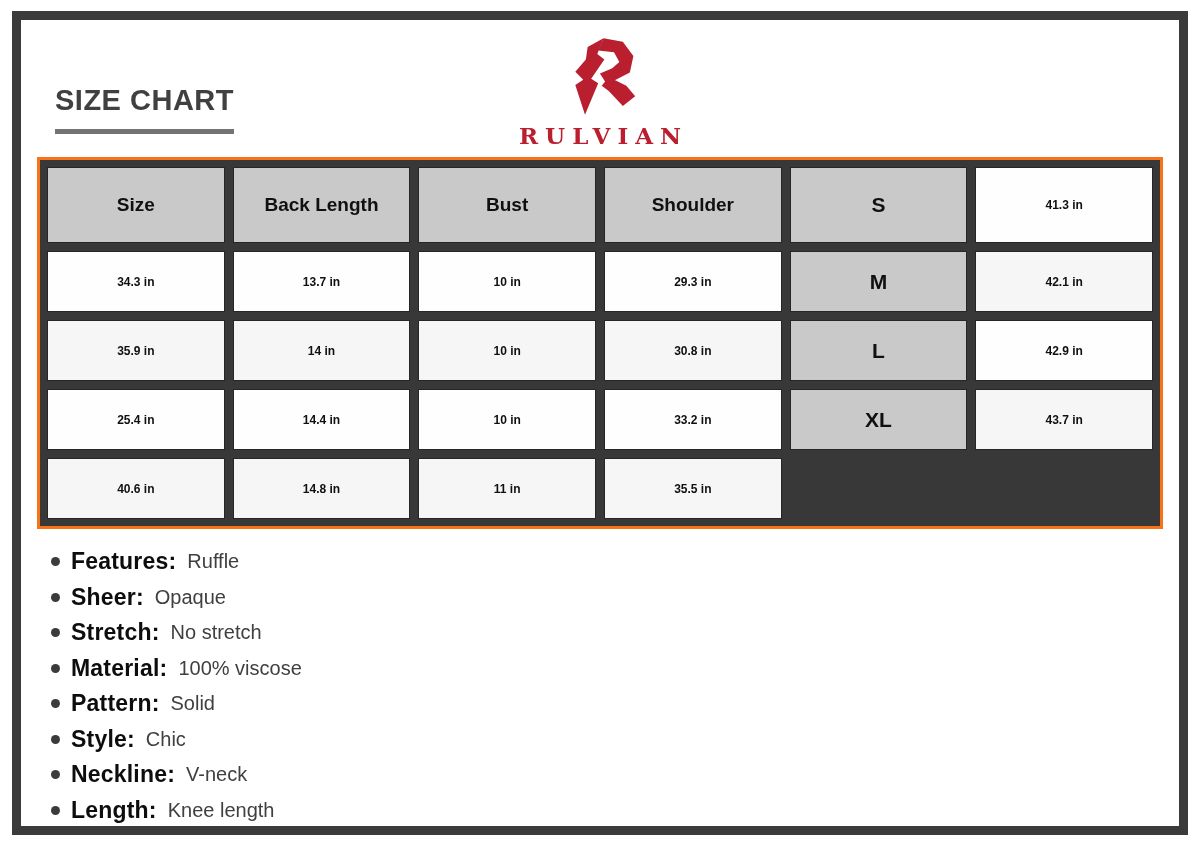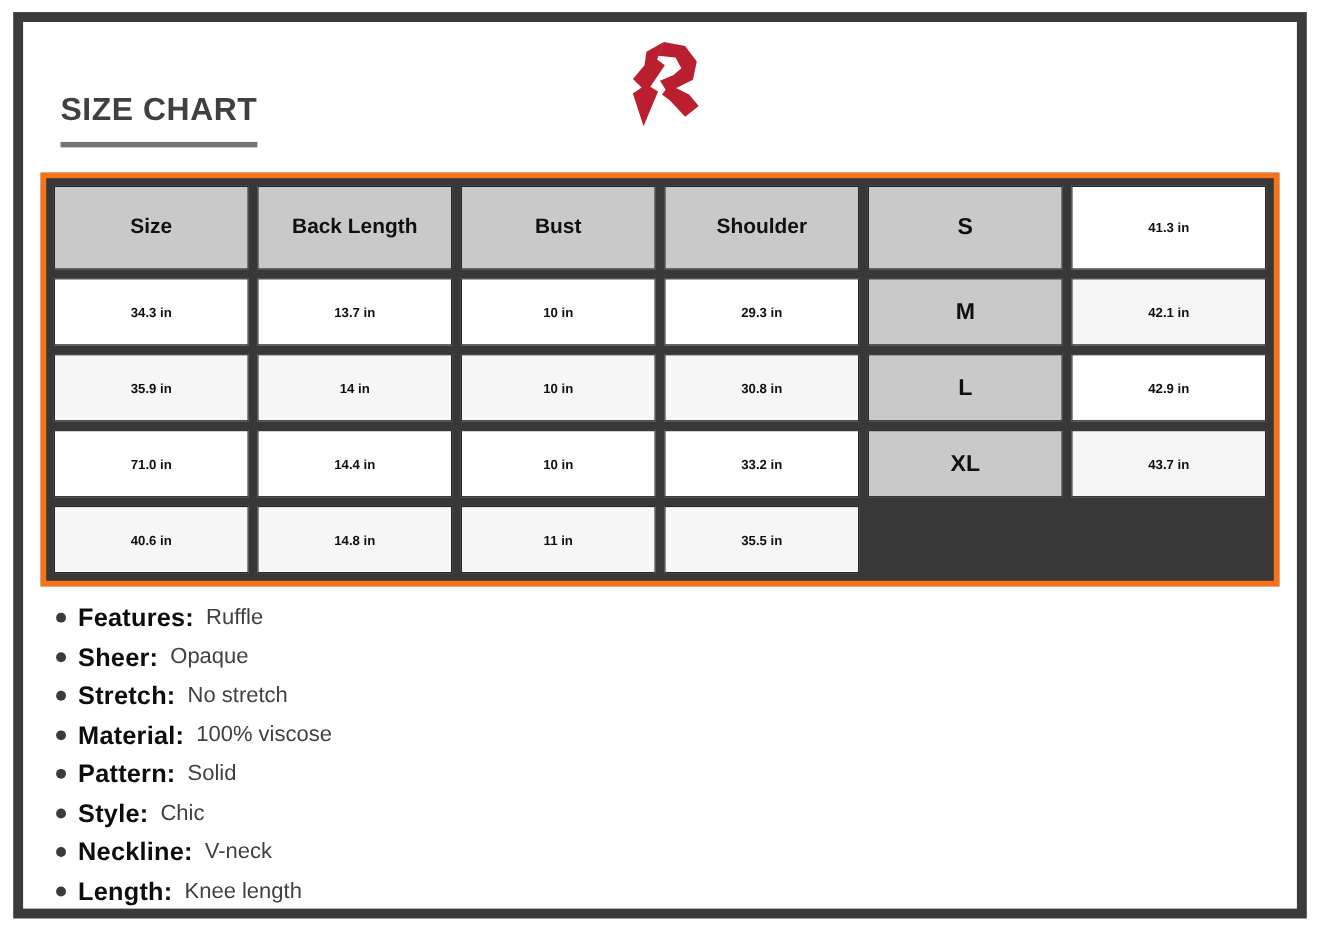--- a/index.html
+++ b/index.html
@@ -63,21 +63,21 @@
   }
 
   
   .size-table {
     position: absolute;
     left: 37px;
     top: 157px;
     width: 1126px;
     box-sizing: border-box;
     background: #383838;
-    border: 5px solid #f97316;
+    border: 3px solid #f97316;
     padding: 7px;
     display: grid;
     grid-template-columns: repeat(6, 1fr);
     grid-template-rows: 76px 61px 61px 61px 61px;
     gap: 8px;
   }
   .cell {
     display: flex;
     align-items: center;
     justify-content: center;
@@ -141,20 +141,21 @@
   </div>
 
   <div class="logo-block">
     <svg class="logo-mark" viewBox="0 0 100 100" aria-hidden="true">
       <g fill="#b91f2e">
         <polygon points="36,16 54,6 47,24 55,30 40,52 48,57 33,93 22,59 31,53 22,44 34,30"></polygon>
         <polygon points="54,6 76,10 88,26 84,45 68,53 57,57 50,46 64,40 72,33 66,22 48,20"></polygon>
         <polygon points="64,52 80,60 90,72 76,83 60,66 52,60 60,50"></polygon>
       </g>
     </svg>
+    <div class="logo-word">RULVIAN</div>
   </div>
 
   <div class="size-table">
 
     <div class="cell head">Size</div>
     <div class="cell head">Back Length</div>
     <div class="cell head">Bust</div>
     <div class="cell head">Shoulder</div>
 
     <div class="row-even" style="display:contents">
@@ -171,21 +172,21 @@
       <div class="cell val">42.1 in</div>
       <div class="cell val">35.9 in</div>
       <div class="cell val">14 in</div>
       <div class="cell val">10 in</div>
       <div class="cell val">30.8 in</div>
     </div>
 
     <div class="row-even" style="display:contents">
       <div class="cell sizec">L</div>
       <div class="cell val">42.9 in</div>
-      <div class="cell val">71.0 in</div>
+      <div class="cell val">25.4 in</div>
       <div class="cell val">14.4 in</div>
       <div class="cell val">10 in</div>
       <div class="cell val">33.2 in</div>
     </div>
 
     <div class="row-odd" style="display:contents">
       <div class="cell sizec">XL</div>
       <div class="cell val">43.7 in</div>
       <div class="cell val">40.6 in</div>
       <div class="cell val">14.8 in</div>

